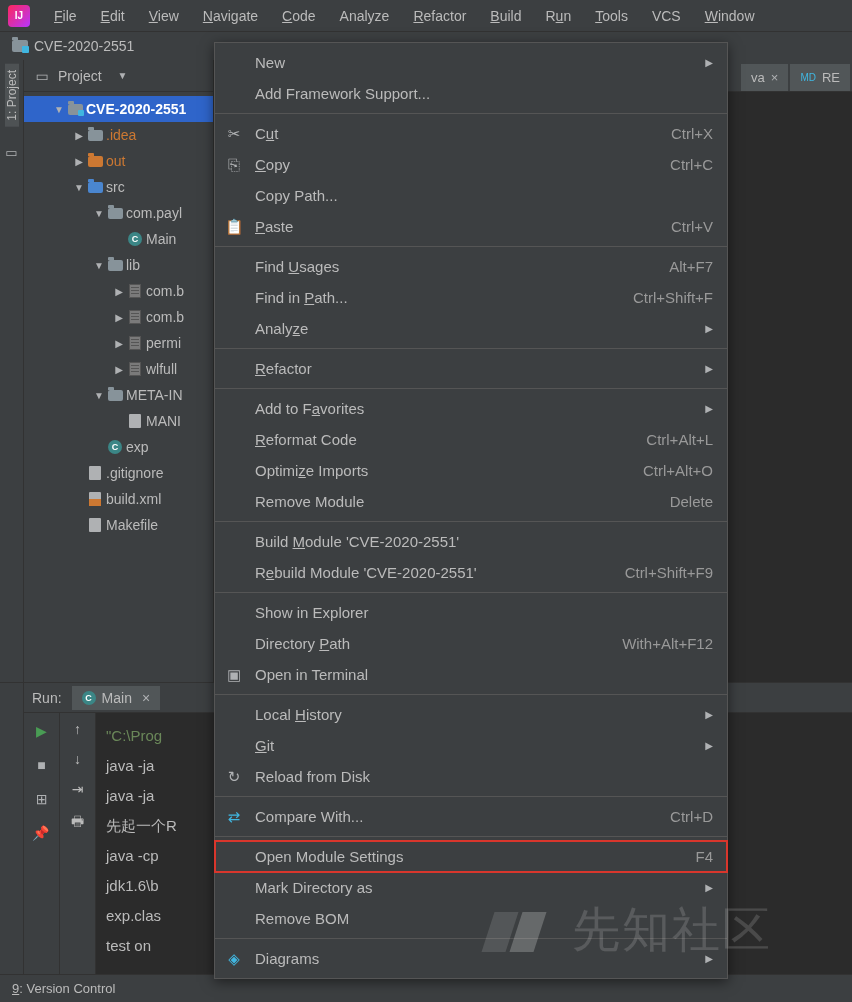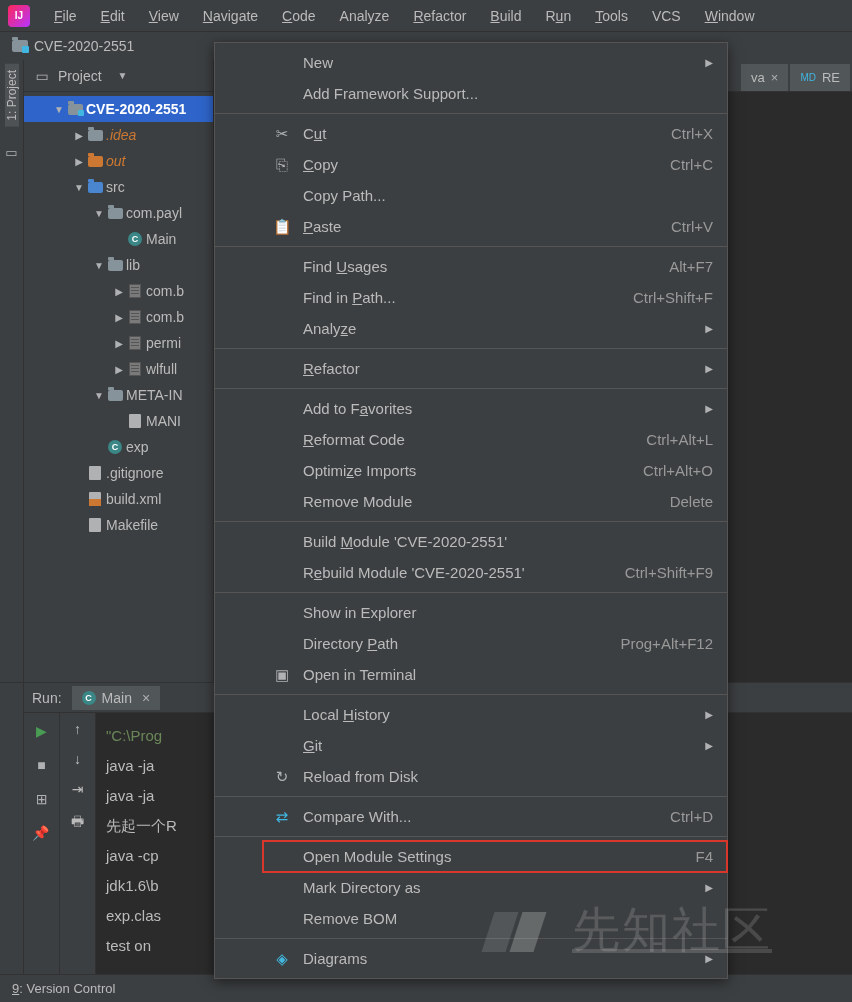--- a/index.html
+++ b/index.html
@@ -21,58 +21,58 @@
 .panel-header { height: 32px; display: flex; align-items: center; padding: 0 8px; gap: 6px; background:#3c3f41; border-bottom:1px solid #323232;}
 .panel-header .toolbtn{ width:20px;height:20px;display:flex;align-items:center;justify-content:center;color:#afb1b3;cursor:pointer;}
 .panel-header .proj-label{ color:#bbbbbb; display:flex;align-items:center;gap:16px;}
 .tree { flex:1; padding: 4px 0; overflow:hidden; font-size:14px;}
 .tree-row { display:flex; align-items:center; height:26px; padding-right:4px; cursor:pointer; white-space:nowrap;}
 .tree-row.selected{ background:#2f65ca; color:#fff;}
 .tree-row.selected .label{ color:#fff; font-weight:bold;}
 .tree-row .arrow{ width:14px; text-align:center; color:#afb1b3; font-size:10px;}
 .tree-row .ticon{ width:18px; display:flex; align-items:center; justify-content:center;}
 .tree-row .label{ color:#bbbbbb; margin-left:2px;}
-.tree-row .label.orange{ color:#cc7832;font-style:italic; }
+.tree-row .label.orange{ color:#cc7832; }
 .tree-row .label.red{ color:#ff6b68;}
 .ind1{padding-left:28px;} .ind2{padding-left:48px;} .ind3{padding-left:68px;} .ind4{padding-left:88px;}
 .folder-ic{ width:15px;height:11px;background:#87939a;border-radius:2px;position:relative;}
 .folder-ic::before{content:'';position:absolute;top:-3px;left:0;width:6px;height:3px;background:#87939a;border-radius:1px 1px 0 0;}
 .folder-ic.orange{background:#cc7832;} .folder-ic.orange::before{background:#cc7832;}
 .folder-ic.blue{background:#4a86cf;} .folder-ic.blue::before{background:#4a86cf;}
 .folder-ic .bd{position:absolute;bottom:-1px;right:-1px;width:6px;height:6px;background:#40b6e0;border-radius:1px;}
 .class-ic{width:14px;height:14px;border-radius:50%;background:#3b8686;color:#fff;font-size:9px;display:flex;align-items:center;justify-content:center;font-weight:bold;}
 .jar-ic{width:12px;height:14px;background:#7a7a7a;border:1px solid #555;position:relative;}
 .jar-ic::after{content:'';position:absolute;top:2px;left:1px;right:1px;height:1px;background:#555;box-shadow:0 3px 0 #555,0 6px 0 #555;}
 .file-ic{width:12px;height:14px;background:#afb1b3;border-radius:1px;position:relative;}
 .file-ic.xml::after{content:'';position:absolute;bottom:0;left:0;right:0;height:7px;background:#cc7832;font-size:6px;}
 .editor { flex:1; background:#2b2b2b; position:relative; color:#a9b7c6; font-family:"Consolas",monospace; font-size:15px;}
 .editor-tabs{ height:32px; display:flex; align-items:flex-end; background:#3c3f41; padding-left:4px; border-bottom:1px solid #323232;}
 .editor-tab{ padding:6px 10px; background:#515658; color:#bbbbbb; display:flex; align-items:center; gap:6px; font-size:13px; margin-right:2px;}
 .editor-tab .close{color:#afb1b3;cursor:pointer;}
 .code-area{ padding: 10px 0 0 12px; line-height:32px; white-space:pre;}
 .kw{color:#cc7832;}
 .context-menu{ position:absolute; top:42px; left:214px; width:514px; background:#3c3f41; border:1px solid #555; box-shadow:0 3px 12px rgba(0,0,0,0.5); z-index:100; padding:4px 0;}
-.context-menu .citem{ height:31px; display:flex; align-items:center; padding:0 14px 0 40px; color:#bbbbbb; cursor:pointer; position:relative; font-size:15px;margin-left:48px;}
+.context-menu .citem{ height:31px; display:flex; align-items:center; padding:0 14px 0 40px; color:#bbbbbb; cursor:pointer; position:relative; font-size:15px;}
 .context-menu .citem .cicon{ position:absolute; left:10px; width:18px; text-align:center; color:#afb1b3;}
 .context-menu .citem .shortcut{ margin-left:auto; color:#999;}
 .context-menu .citem .subarrow{ margin-left:auto; color:#afb1b3; font-size:10px;}
 .context-menu .sep{ height:1px; background:#555; margin:4px 0;}
 .context-menu .highlighted-item{ outline:2px solid #d9362c; outline-offset:-1px;}
 .run-panel{ position:absolute; bottom:28px; left:0; right:0; height:292px; background:#2b2b2b; border-top:1px solid #323232; display:flex;}
 .run-header{ position:absolute; top:0; left:24px; right:0; height:30px; background:#3c3f41; display:flex; align-items:center; padding:0 8px; gap:10px; color:#bbbbbb; border-bottom:1px solid #323232;z-index:2;}
 .run-header .tab{ padding:4px 10px; background:#515658; display:flex;align-items:center;gap:6px;}
 .run-gutter{ width:24px; background:#3c3f41; display:flex;flex-direction:column;align-items:center;padding-top:4px;gap:18px;border-right:1px solid #323232;}
 .run-toolbar{ width:36px; background:#3c3f41; border-right:1px solid #323232; display:flex;flex-direction:column;align-items:center;padding-top:38px;gap:14px;}
 .run-toolbar .tb{ width:20px;height:20px;display:flex;align-items:center;justify-content:center;color:#afb1b3;cursor:pointer;}
 .run-toolbar .tb.green{color:#499c54;}
 .run-toolbar2{ width:36px; background:#3c3f41; border-right:1px solid #323232; display:flex;flex-direction:column;align-items:center;padding-top:38px;gap:14px;}
 .run-output{ flex:1; padding:38px 0 0 10px; font-family:"Consolas",monospace; font-size:15px; color:#bbbbbb; line-height:30px; white-space:pre; overflow:hidden;}
 .run-output .g{color:#6a8759;}
 .statusbar{ position:absolute; bottom:0; left:0; right:0; height:28px; background:#3c3f41; border-top:1px solid #323232; display:flex; align-items:center; padding:0 12px; gap:18px; font-size:13px;}
-.watermark{ position:absolute; right:80px; bottom:40px; font-size:48px; color:rgba(255,255,255,0.15); font-weight:400; pointer-events:none; z-index:200; letter-spacing:2px;text-decoration:underline;}
+.watermark{ position:absolute; right:80px; bottom:40px; font-size:48px; color:rgba(255,255,255,0.15); font-weight:400; pointer-events:none; z-index:200; letter-spacing:2px;}
 .watermark-logo{ position:absolute; right:312px; bottom:50px; width:52px; height:40px; pointer-events:none; z-index:200;}
 .watermark-logo::before{content:'';position:absolute;left:0;top:0;width:24px;height:40px;background:rgba(255,255,255,0.12);transform:skewX(-18deg);}
 .watermark-logo::after{content:'';position:absolute;right:0;top:0;width:24px;height:40px;background:rgba(255,255,255,0.22);transform:skewX(-18deg);}
 u{text-decoration:underline;}
 </style>
 </head>
 <body>
 
 <div class="top-menu">
   <div class="logo">IJ</div>
@@ -340,21 +340,21 @@
   <div class="citem">
       <span>R<u>e</u>build Module 'CVE-2020-2551'</span>
       <span class="shortcut">Ctrl+Shift+F9</span>
     </div>
   <div class="sep"></div>
   <div class="citem">
       <span>Show in Explorer</span>
     </div>
   <div class="citem">
       <span>Directory <u>P</u>ath</span>
-      <span class="shortcut">Prog+Alt+F12</span>
+      <span class="shortcut">With+Alt+F12</span>
     </div>
   <div class="citem">
       <span class="cicon">▣</span>
       <span>Open in Terminal</span>
     </div>
   <div class="sep"></div>
   <div class="citem">
       <span>Local <u>H</u>istory</span>
       <span class="subarrow">▶</span>
     </div>

